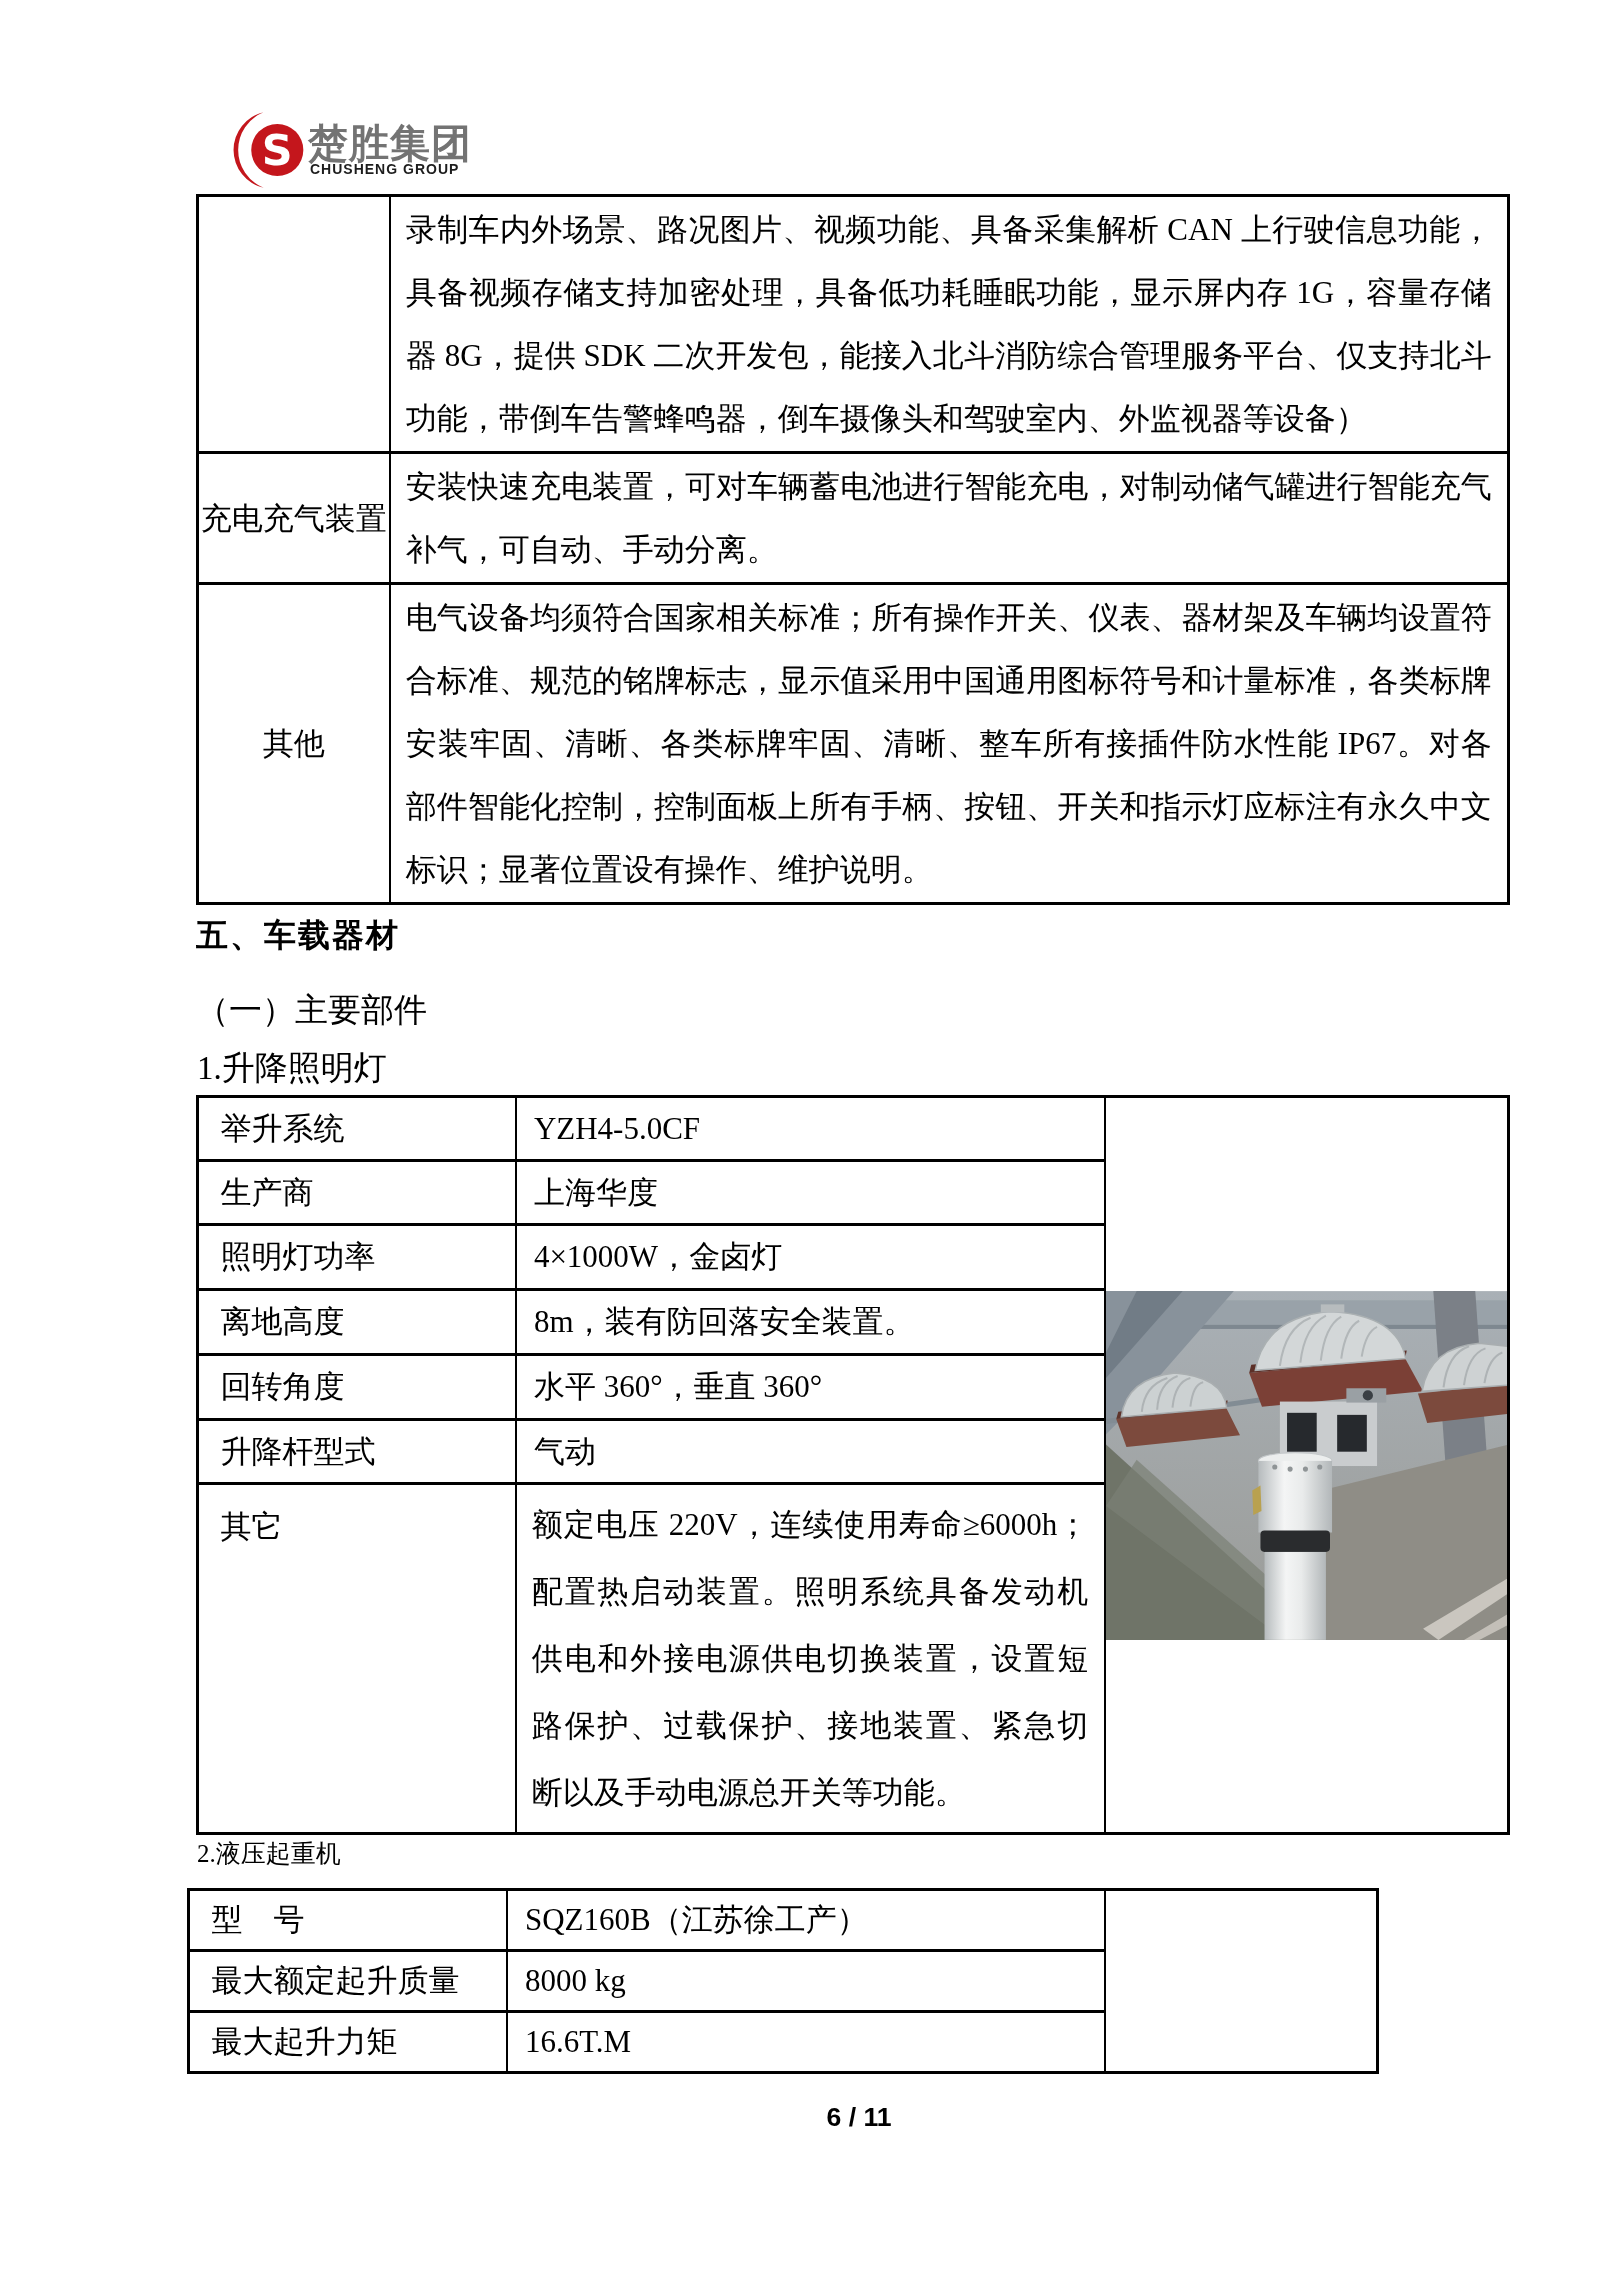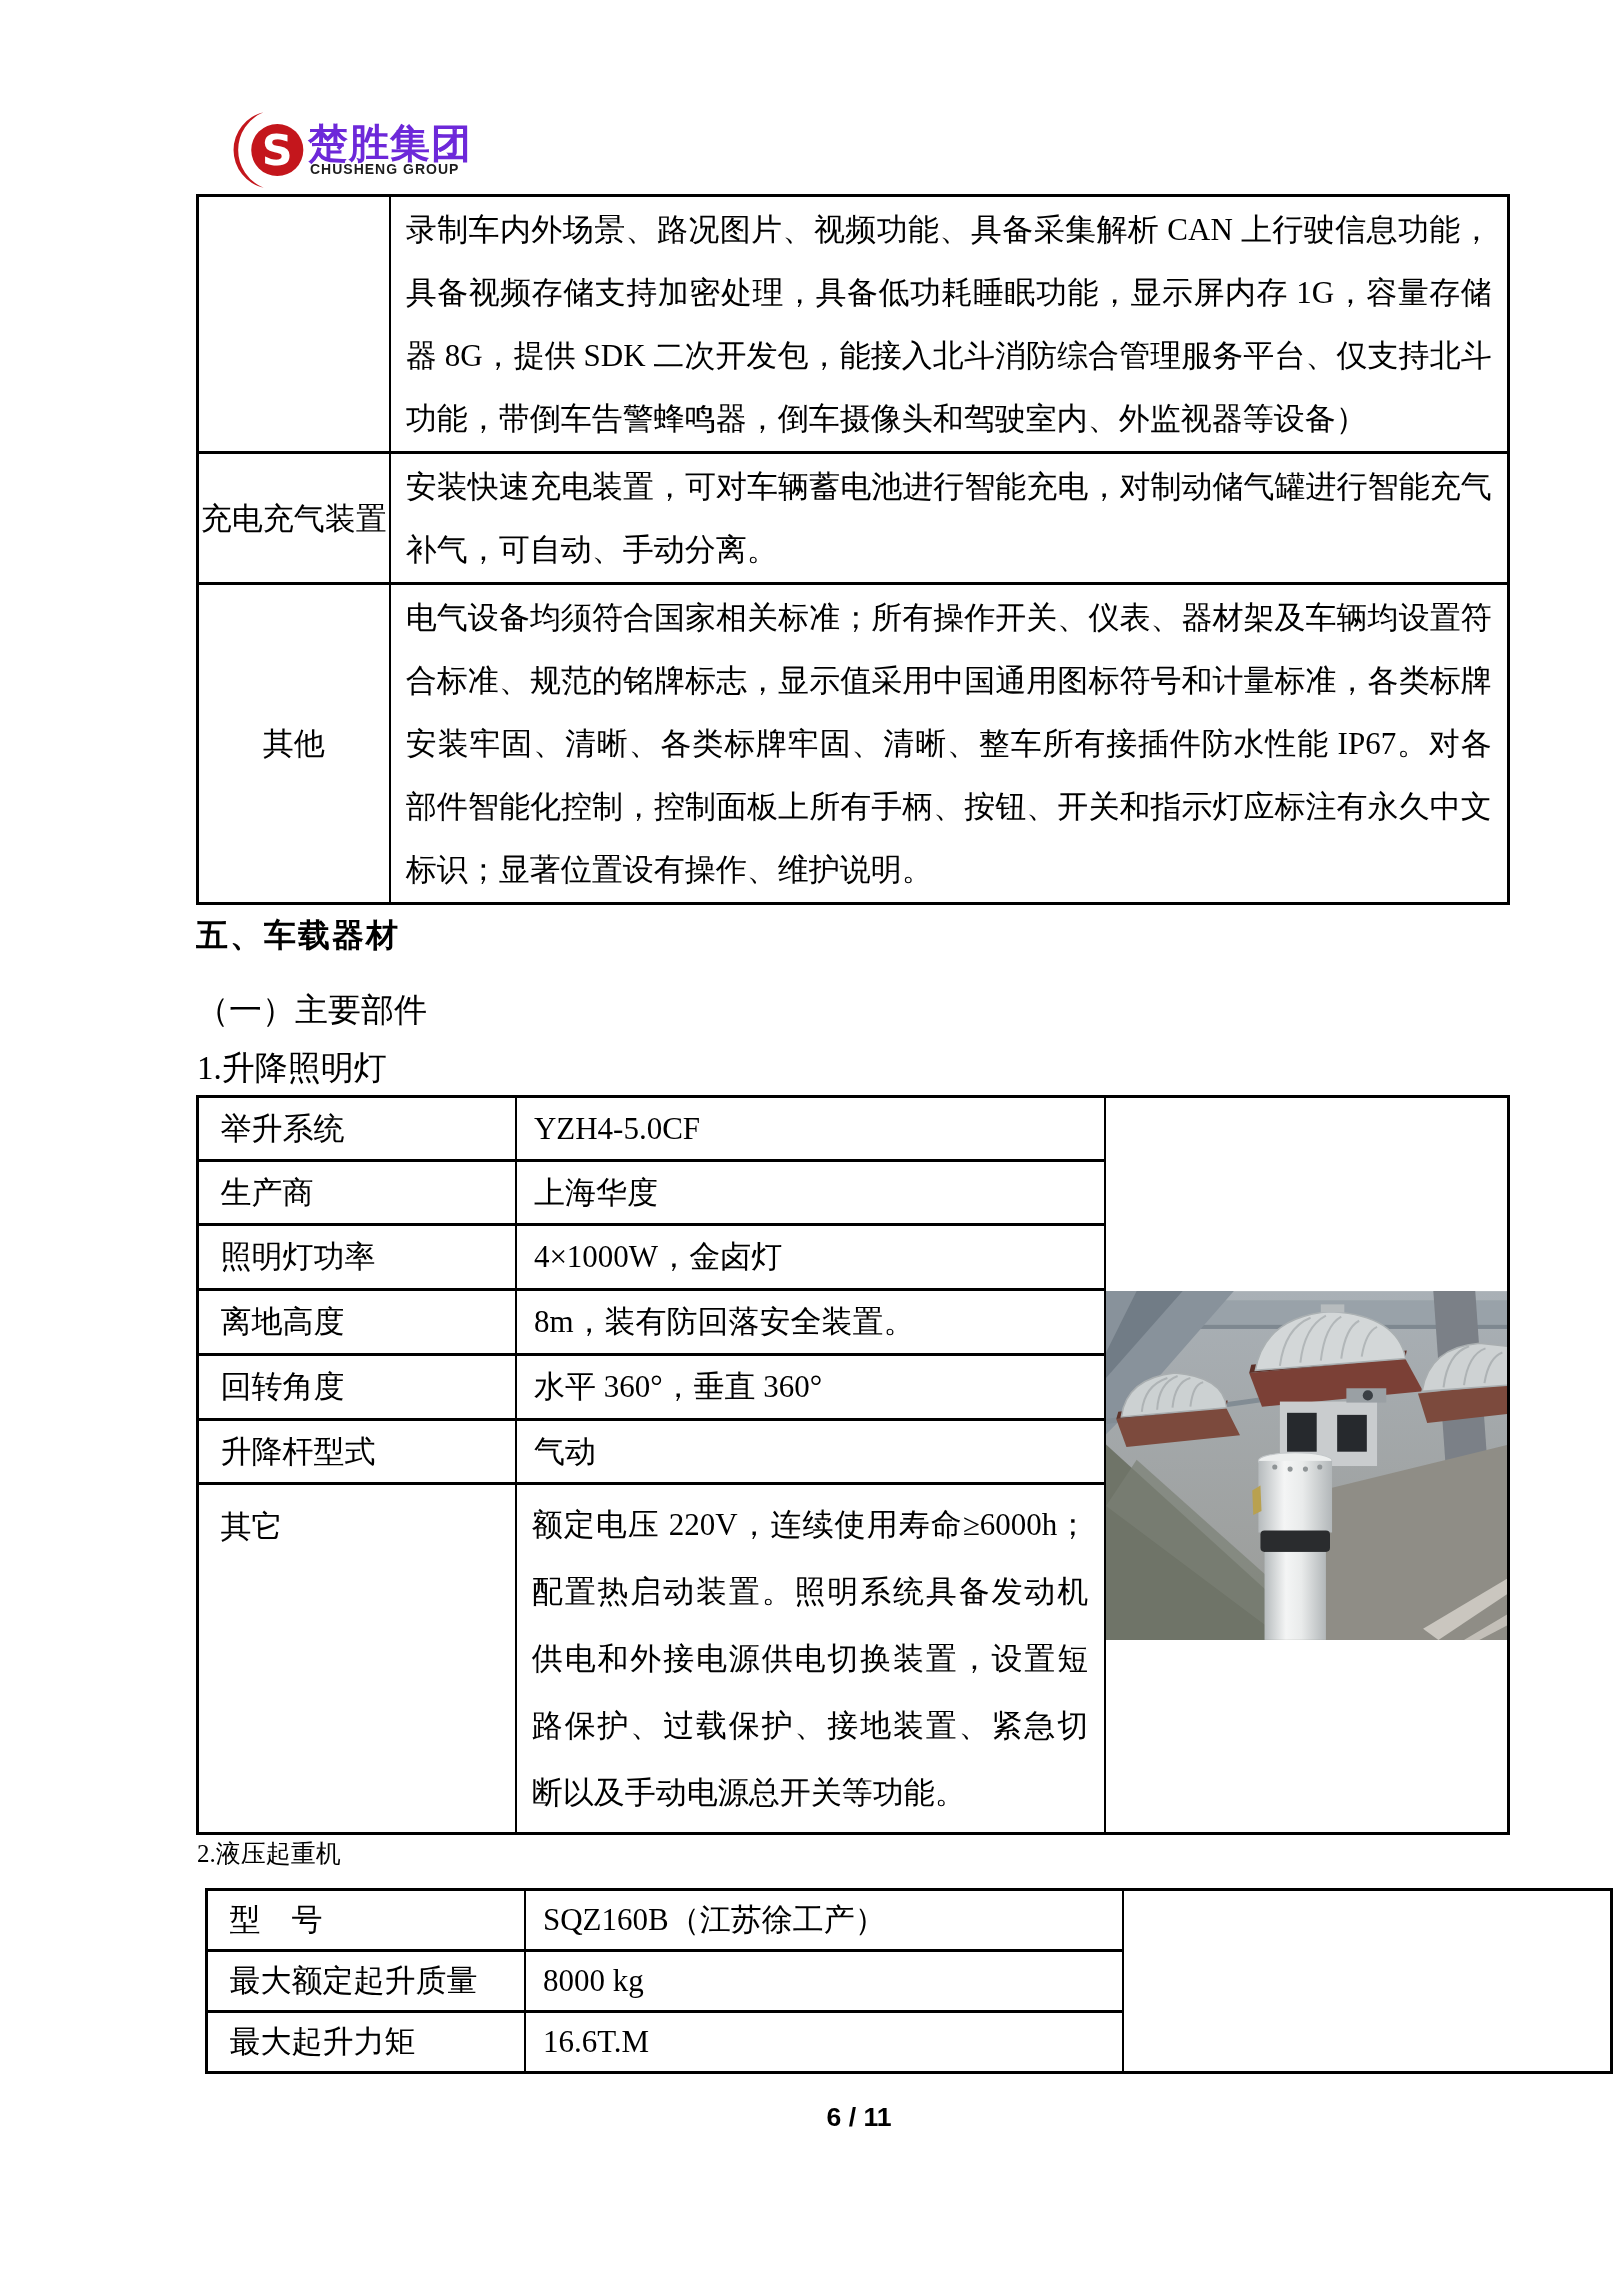--- a/index.html
+++ b/index.html
@@ -3,40 +3,40 @@
 <meta charset="utf-8">
 <style>
   html,body{margin:0;padding:0;background:#ffffff;}
   .page{position:relative;width:1623px;height:2295px;background:#ffffff;overflow:hidden;
         font-family:"Liberation Serif","DejaVu Serif",serif;color:#000;}
 
   
   .logo{position:absolute;left:215px;top:108px;}
   .logo-icon{position:absolute;left:0;top:2px;}
   .logo-cn{position:absolute;left:93px;top:8.2px;font-family:"Liberation Sans","DejaVu Sans",sans-serif;
-           font-weight:700;font-size:40px;letter-spacing:1px;color:#6d28d9;white-space:nowrap;}
+           font-weight:700;font-size:40px;letter-spacing:1px;color:#737373;white-space:nowrap;}
   .logo-en{position:absolute;left:95px;top:53px;font-family:"Liberation Sans","DejaVu Sans",sans-serif;
            font-weight:700;font-size:14px;letter-spacing:1px;color:#1d1d1d;white-space:nowrap;}
 
   
   table.tbl{position:absolute;border-collapse:collapse;table-layout:fixed;background:#fff;
             border:3.6px solid #000;}
   table.tbl td{border:2.6px solid #000;border-top-width:3.6px;border-bottom-width:3.6px;
                font-size:31px;vertical-align:middle;overflow:hidden;}
   td.lab{text-align:center;line-height:63px;}
   td.lab-l{text-align:left;padding-left:21.5px;line-height:56px;margin-top:10px;}
   td.val{padding:1px 15.3px;text-align:justify;line-height:63px;}
   td.val-s{padding-left:17.4px;padding-right:10px;text-align:left;}
   td.val-m{padding:6.1px 15.3px;text-align:justify;line-height:67px;}
   td.photo-cell{padding:0;vertical-align:top;}
   td.empty-cell{padding:0;}
 
   .t1{left:196px;top:194px;width:1314px;}
   .t2{left:196px;top:1095px;width:1314px;}
-  .t3{left:205px;top:1888px;width:1408px;}
+  .t3{left:187px;top:1888px;width:1192px;}
 
   
   .h-section{position:absolute;left:196px;top:914px;font-size:32px;font-weight:700;
              font-family:"Liberation Sans","DejaVu Sans",sans-serif;letter-spacing:2px;white-space:nowrap;}
   .h-sub{position:absolute;left:196px;top:988px;font-size:33px;white-space:nowrap;}
   .h-item1{position:absolute;left:197px;top:1046px;font-size:33px;white-space:nowrap;}
   .h-item2{position:absolute;left:197px;top:1837px;font-size:25px;white-space:nowrap;}
 
   
   .pagenum{position:absolute;left:777px;top:2102px;width:164px;text-align:center;

